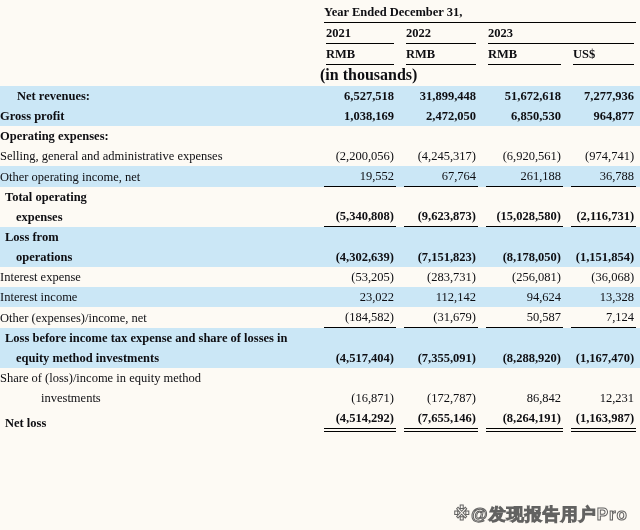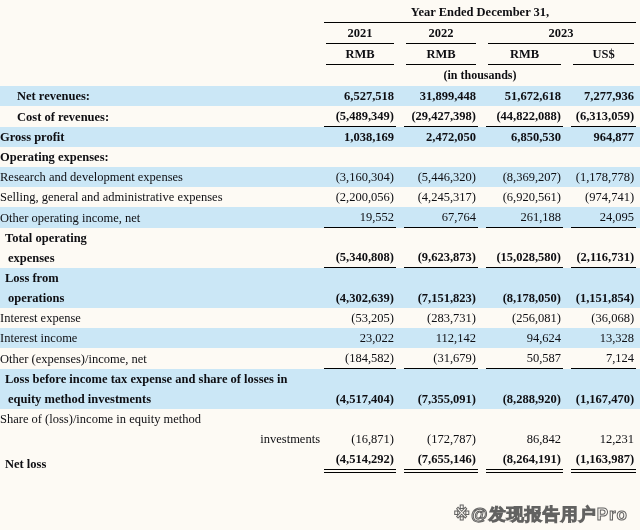--- a/index.html
+++ b/index.html
@@ -18,34 +18,34 @@
     overflow:hidden;
   }
   table.fin{
     position:absolute;top:2px;left:0;
     width:640px;
     border-collapse:collapse;
     table-layout:fixed;
     font-size:12.5px;
   }
   td{padding:0;vertical-align:bottom;}
-  thead td{font-weight:bold;text-align:center;}
+  thead td{font-weight:bold;}
   .hpad{padding:0 6px;}
   .hpad-wide{padding:0 4px;}
   .uline{border-bottom:1.6px solid var(--rule);padding:3px 0 2px;line-height:15px;}
-  .unit-note{padding:3px 0 4px;line-height:14px;font-size:12px;}
+  .unit-note{padding:3px 0 4px;line-height:14px;font-size:16px;}
   tbody tr.shade{background:var(--shade);}
   tbody tr.b{font-weight:bold;}
   td.lbl{text-align:left;overflow:visible;}
   .line{line-height:20px;white-space:nowrap;}
   .ind0{padding-left:5px;}
   .ind1{padding-left:17px;}
   .ind2{}
-  .ind0.cont{padding-left:8px;}
-  .ind2.cont{padding-left:41px;text-align:right;}
+  .ind0.cont{padding-left:16px;}
+  .ind2.cont{padding-left:41px;}
   td.num{padding:0 4px;}
   .cell{display:block;text-align:right;line-height:20px;padding-right:2px;}
   .cell.rule{border-bottom:1.6px solid var(--rule);}
   .cell.dbl{border-bottom:4px double var(--rule);margin-bottom:1px;}
   .watermark{
     position:absolute;
     right:12px;bottom:4px;
     font-family:"Liberation Sans","DejaVu Sans",sans-serif;
     font-weight:bold;
     font-size:17px;
@@ -120,120 +120,86 @@
     <td class="num">
             <span class="cell">31,899,448</span>
           </td>
     <td class="num">
             <span class="cell">51,672,618</span>
           </td>
     <td class="num">
             <span class="cell">7,277,936</span>
           </td>
   </tr>
+        <tr class="shade b">
+    <td class="lbl">
+            <div class="line ind2">Gross profit</div>
+          </td>
+    <td class="num">
+            <span class="cell">1,038,169</span>
+          </td>
+    <td class="num">
+            <span class="cell">2,472,050</span>
+          </td>
+    <td class="num">
+            <span class="cell">6,850,530</span>
+          </td>
+    <td class="num">
+            <span class="cell">964,877</span>
+          </td>
+  </tr>
         <tr class="b">
     <td class="lbl">
-            <div class="line ind1">Cost of revenues:</div>
-          </td>
-    <td class="num">
-            <span class="cell rule">(5,489,349)</span>
-          </td>
-    <td class="num">
-            <span class="cell rule">(29,427,398)</span>
-          </td>
-    <td class="num">
-            <span class="cell rule">(44,822,088)</span>
-          </td>
-    <td class="num">
-            <span class="cell rule">(6,313,059)</span>
-          </td>
-  </tr>
-        <tr class="shade b">
-    <td class="lbl">
-            <div class="line ind2">Gross profit</div>
-          </td>
-    <td class="num">
-            <span class="cell">1,038,169</span>
-          </td>
-    <td class="num">
-            <span class="cell">2,472,050</span>
-          </td>
-    <td class="num">
-            <span class="cell">6,850,530</span>
-          </td>
-    <td class="num">
-            <span class="cell">964,877</span>
-          </td>
-  </tr>
-        <tr class="b">
-    <td class="lbl">
             <div class="line ind2">Operating expenses:</div>
           </td>
     <td class="num">
             <span class="cell"></span>
           </td>
     <td class="num">
             <span class="cell"></span>
           </td>
     <td class="num">
             <span class="cell"></span>
           </td>
     <td class="num">
             <span class="cell"></span>
           </td>
   </tr>
+        <tr>
+    <td class="lbl">
+            <div class="line ind2">Selling, general and administrative expenses</div>
+          </td>
+    <td class="num">
+            <span class="cell">(2,200,056)</span>
+          </td>
+    <td class="num">
+            <span class="cell">(4,245,317)</span>
+          </td>
+    <td class="num">
+            <span class="cell">(6,920,561)</span>
+          </td>
+    <td class="num">
+            <span class="cell">(974,741)</span>
+          </td>
+  </tr>
         <tr class="shade">
     <td class="lbl">
-            <div class="line ind2">Research and development expenses</div>
-          </td>
-    <td class="num">
-            <span class="cell">(3,160,304)</span>
-          </td>
-    <td class="num">
-            <span class="cell">(5,446,320)</span>
-          </td>
-    <td class="num">
-            <span class="cell">(8,369,207)</span>
-          </td>
-    <td class="num">
-            <span class="cell">(1,178,778)</span>
-          </td>
-  </tr>
-        <tr>
-    <td class="lbl">
-            <div class="line ind2">Selling, general and administrative expenses</div>
-          </td>
-    <td class="num">
-            <span class="cell">(2,200,056)</span>
-          </td>
-    <td class="num">
-            <span class="cell">(4,245,317)</span>
-          </td>
-    <td class="num">
-            <span class="cell">(6,920,561)</span>
-          </td>
-    <td class="num">
-            <span class="cell">(974,741)</span>
-          </td>
-  </tr>
-        <tr class="shade">
-    <td class="lbl">
             <div class="line ind2">Other operating income, net</div>
           </td>
     <td class="num">
             <span class="cell rule">19,552</span>
           </td>
     <td class="num">
             <span class="cell rule">67,764</span>
           </td>
     <td class="num">
             <span class="cell rule">261,188</span>
           </td>
     <td class="num">
-            <span class="cell rule">24,095</span>
+            <span class="cell rule">36,788</span>
           </td>
   </tr>
         <tr class="b">
     <td class="lbl">
             <div class="line ind0">Total operating</div>
             <div class="line ind0 cont">expenses</div>
           </td>
     <td class="num">
             <span class="cell rule">(5,340,808)</span>
           </td>

